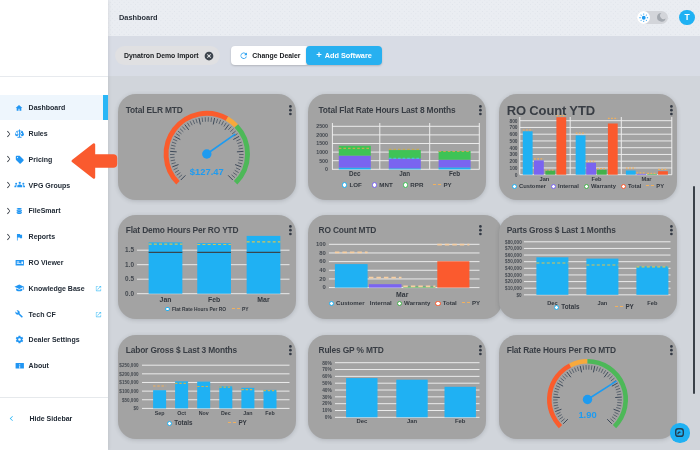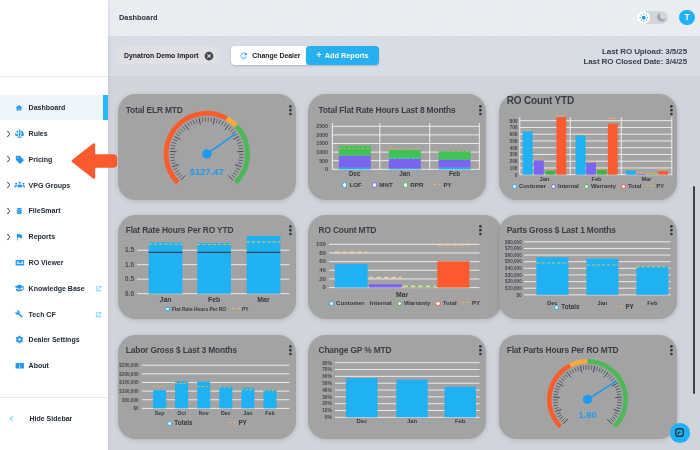--- a/index.html
+++ b/index.html
@@ -35,24 +35,21 @@
       </svg>
   </div>
   <div style="position:absolute;left:123.3px;top:10px;height:19px;background:#fff;border-radius:4px;display:flex;align-items:center;padding:0 8px;box-shadow:0 1px 2px rgba(0,0,0,.18)">
     <svg width="9.5" height="9.5" viewBox="0 0 24 24" fill="#1e9bf0" style="margin-right:3.5px">
         <path d="M17.65 6.35A8 8 0 1 0 19.7 14h-2.1a6 6 0 1 1-1.4-6.2L13 11h7V4z"></path>
       </svg>
     <span style="font-size:6.9px;font-weight:bold;color:#16191d">Change Dealer</span>
   </div>
   <div style="position:absolute;left:197.7px;top:10px;height:19px;background:#27b0f0;border-radius:4px;display:flex;align-items:center;padding:0 10.5px;box-shadow:0 1px 2px rgba(0,0,0,.18)">
     <span style="font-size:9.5px;font-weight:bold;color:#fff;margin-right:3px;line-height:1;margin-top:-1px">+</span>
-    <span style="font-size:7.3px;font-weight:bold;color:#fff">Add Reports</span>
-  </div>
-  <div style="position:absolute;right:13px;top:10.5px;text-align:right;font-size:8px;font-weight:bold;color:#39424e;line-height:1.28;letter-spacing:-0.1px">
-    Last RO Upload: 3/5/25<br>Last RO Closed Date: 3/4/25
+    <span style="font-size:7.3px;font-weight:bold;color:#fff">Add Software</span>
   </div>
 </div>
 <div class="card" style="left:118px;top:94px;width:178px;height:105.5px">
     <div class="ctitle" style="left:7.7px;top:10.5px;font-size:8.4px">Total ELR MTD</div>
     <svg width="3" height="13" style="position:absolute;left:171.3px;top:10.7px">
       <circle cx="1.4" cy="1.4" r="1.35" fill="#333a45"></circle>
       <circle cx="1.4" cy="5.199999999999999" r="1.35" fill="#333a45"></circle>
       <circle cx="1.4" cy="9.0" r="1.35" fill="#333a45"></circle>
     </svg>
     <svg width="178" height="105" style="position:absolute;left:0;top:0">
@@ -157,21 +154,21 @@
       <rect x="130.60" y="65.70" width="32.00" height="7.70" fill="#7a64f0"></rect>
       <rect x="130.60" y="57.00" width="32.00" height="8.70" fill="#3fc356"></rect>
       <line x1="130.60" y1="57.50" x2="162.60" y2="57.50" stroke="#c2ab52" stroke-width="1.2" stroke-dasharray="2.6,2"></line>
       <text x="46.80" y="82.00" text-anchor="middle" font-size="6.3" font-weight="bold" fill="#33383f">Dec</text>
       <text x="96.80" y="82.00" text-anchor="middle" font-size="6.3" font-weight="bold" fill="#33383f">Jan</text>
       <text x="146.60" y="82.00" text-anchor="middle" font-size="6.3" font-weight="bold" fill="#33383f">Feb</text>
     </svg>
     <div style="position:absolute;left:0px;right:0px;top:88.4px;text-align:center;font-size:0;line-height:0"><span style="margin:0 5px;white-space:nowrap"><span style="display:inline-block;width:5.6px;height:5.6px;border-radius:50%;background:#fff;border:1.9px solid #1fb1f3;vertical-align:-0.8px;margin-right:2px"></span><span style="font-weight:bold;color:#33383f;font-size:6.2px">LOF</span></span><span style="margin:0 5px;white-space:nowrap"><span style="display:inline-block;width:5.6px;height:5.6px;border-radius:50%;background:#fff;border:1.9px solid #7a64f0;vertical-align:-0.8px;margin-right:2px"></span><span style="font-weight:bold;color:#33383f;font-size:6.2px">MNT</span></span><span style="margin:0 5px;white-space:nowrap"><span style="display:inline-block;width:5.6px;height:5.6px;border-radius:50%;background:#fff;border:1.9px solid #3fc356;vertical-align:-0.8px;margin-right:2px"></span><span style="font-weight:bold;color:#33383f;font-size:6.2px">RPR</span></span><span style="margin:0 5px;white-space:nowrap"><span style="display:inline-block;width:8px;height:0;border-top:1.8px dashed #f0b05e;vertical-align:1.8px;margin-right:2px"></span><span style="font-weight:bold;color:#33383f;font-size:6.2px">PY</span></span></div>
   </div>
 <div class="card" style="left:499px;top:94px;width:178px;height:105.5px">
-    <div class="ctitle" style="left:7.7px;top:1px;font-size:10px">RO Count YTD</div>
+    <div class="ctitle" style="left:7.7px;top:9px;font-size:13px">RO Count YTD</div>
     <svg width="3" height="13" style="position:absolute;left:171.3px;top:10.7px">
       <circle cx="1.4" cy="1.4" r="1.35" fill="#333a45"></circle>
       <circle cx="1.4" cy="5.199999999999999" r="1.35" fill="#333a45"></circle>
       <circle cx="1.4" cy="9.0" r="1.35" fill="#333a45"></circle>
     </svg>
     <svg width="178" height="105" style="position:absolute;left:0;top:0">
       <line x1="21" y1="26.70" x2="173" y2="26.70" stroke="#ebebeb" stroke-width="1"></line>
       <line x1="21" y1="33.45" x2="173" y2="33.45" stroke="#ebebeb" stroke-width="1"></line>
       <line x1="21" y1="40.20" x2="173" y2="40.20" stroke="#ebebeb" stroke-width="1"></line>
       <line x1="21" y1="46.95" x2="173" y2="46.95" stroke="#ebebeb" stroke-width="1"></line>
@@ -217,21 +214,21 @@
       <line x1="137.40" y1="78.80" x2="147.20" y2="78.80" stroke="#f0b05e" stroke-width="1.2" stroke-dasharray="1.8,1.4"></line>
       <line x1="148.20" y1="79.40" x2="158.00" y2="79.40" stroke="#f0b05e" stroke-width="1.2" stroke-dasharray="1.8,1.4"></line>
       <line x1="159.10" y1="75.30" x2="168.90" y2="75.30" stroke="#f0b05e" stroke-width="1.2" stroke-dasharray="1.8,1.4"></line>
       <text x="45.40" y="86.50" text-anchor="middle" font-size="5.7" font-weight="bold" fill="#33383f">Jan</text>
       <text x="97.50" y="86.50" text-anchor="middle" font-size="5.7" font-weight="bold" fill="#33383f">Feb</text>
       <text x="147.50" y="86.50" text-anchor="middle" font-size="5.7" font-weight="bold" fill="#33383f">Mar</text>
     </svg>
     <div style="position:absolute;left:0px;right:0px;top:90px;text-align:center;font-size:0;line-height:0"><span style="margin:0 2.5px;white-space:nowrap"><span style="display:inline-block;width:5px;height:5px;border-radius:50%;background:#fff;border:1.7px solid #1fb1f3;vertical-align:-0.8px;margin-right:2px"></span><span style="font-weight:bold;color:#33383f;font-size:5.8px">Customer</span></span><span style="margin:0 2.5px;white-space:nowrap"><span style="display:inline-block;width:5px;height:5px;border-radius:50%;background:#fff;border:1.7px solid #7a64f0;vertical-align:-0.8px;margin-right:2px"></span><span style="font-weight:bold;color:#33383f;font-size:5.8px">Internal</span></span><span style="margin:0 2.5px;white-space:nowrap"><span style="display:inline-block;width:5px;height:5px;border-radius:50%;background:#fff;border:1.7px solid #43b14b;vertical-align:-0.8px;margin-right:2px"></span><span style="font-weight:bold;color:#33383f;font-size:5.8px">Warranty</span></span><span style="margin:0 2.5px;white-space:nowrap"><span style="display:inline-block;width:5px;height:5px;border-radius:50%;background:#fff;border:1.7px solid #fb5a2e;vertical-align:-0.8px;margin-right:2px"></span><span style="font-weight:bold;color:#33383f;font-size:5.8px">Total</span></span><span style="margin:0 2.5px;white-space:nowrap"><span style="display:inline-block;width:8px;height:0;border-top:1.8px dashed #f0b05e;vertical-align:1.8px;margin-right:2px"></span><span style="font-weight:bold;color:#33383f;font-size:5.8px">PY</span></span></div>
   </div>
 <div class="card" style="left:118px;top:214.5px;width:178px;height:104.5px">
-    <div class="ctitle" style="left:7.7px;top:10.5px;font-size:8.4px">Flat Rate Hours Per RO YTD</div>
+    <div class="ctitle" style="left:7.7px;top:10.5px;font-size:8.4px">Flat Demo Hours Per RO YTD</div>
     <svg width="3" height="13" style="position:absolute;left:171.3px;top:10.7px">
       <circle cx="1.4" cy="1.4" r="1.35" fill="#333a45"></circle>
       <circle cx="1.4" cy="5.199999999999999" r="1.35" fill="#333a45"></circle>
       <circle cx="1.4" cy="9.0" r="1.35" fill="#333a45"></circle>
     </svg>
     <svg width="178" height="105" style="position:absolute;left:0;top:0">
       <line x1="19" y1="35.20" x2="171.5" y2="35.20" stroke="#ebebeb" stroke-width="1"></line>
       <line x1="19" y1="49.70" x2="171.5" y2="49.70" stroke="#ebebeb" stroke-width="1"></line>
       <line x1="19" y1="64.20" x2="171.5" y2="64.20" stroke="#ebebeb" stroke-width="1"></line>
       <line x1="19" y1="78.70" x2="171.5" y2="78.70" stroke="#ebebeb" stroke-width="1"></line>
@@ -359,21 +356,21 @@
       <text x="41.60" y="80.00" text-anchor="middle" font-size="5.3" font-weight="bold" fill="#33383f">Sep</text>
       <text x="63.60" y="80.00" text-anchor="middle" font-size="5.3" font-weight="bold" fill="#33383f">Oct</text>
       <text x="85.70" y="80.00" text-anchor="middle" font-size="5.3" font-weight="bold" fill="#33383f">Nov</text>
       <text x="107.80" y="80.00" text-anchor="middle" font-size="5.3" font-weight="bold" fill="#33383f">Dec</text>
       <text x="129.90" y="80.00" text-anchor="middle" font-size="5.3" font-weight="bold" fill="#33383f">Jan</text>
       <text x="152.00" y="80.00" text-anchor="middle" font-size="5.3" font-weight="bold" fill="#33383f">Feb</text>
     </svg>
     <div style="position:absolute;left:0;right:0;top:86.1px;text-align:center;font-size:0;line-height:0"><span style="margin:0 14px"><span style="margin:0 4px;white-space:nowrap"><span style="display:inline-block;width:5.2px;height:5.2px;border-radius:50%;background:#fff;border:1.8px solid #1fb1f3;vertical-align:-0.8px;margin-right:2px"></span><span style="font-weight:bold;color:#33383f;font-size:6.3px">Totals</span></span></span><span style="margin:0 14px"><span style="margin:0 4px;white-space:nowrap"><span style="display:inline-block;width:8px;height:0;border-top:1.8px dashed #f0b05e;vertical-align:1.8px;margin-right:2px"></span><span style="font-weight:bold;color:#33383f;font-size:6.3px">PY</span></span></span></div>
   </div>
 <div class="card" style="left:307.5px;top:334.5px;width:178.5px;height:104.5px">
-    <div class="ctitle" style="left:11px;top:10.5px;font-size:8.4px">Change GP % MTD</div>
+    <div class="ctitle" style="left:11px;top:10.5px;font-size:8.4px">Rules GP % MTD</div>
     <svg width="3" height="13" style="position:absolute;left:171.8px;top:10.7px">
       <circle cx="1.4" cy="1.4" r="1.35" fill="#333a45"></circle>
       <circle cx="1.4" cy="5.199999999999999" r="1.35" fill="#333a45"></circle>
       <circle cx="1.4" cy="9.0" r="1.35" fill="#333a45"></circle>
     </svg>
     <svg width="178.5" height="105" style="position:absolute;left:0;top:0">
       <line x1="27" y1="27.70" x2="171.5" y2="27.70" stroke="#ebebeb" stroke-width="1"></line>
       <line x1="27" y1="34.53" x2="171.5" y2="34.53" stroke="#ebebeb" stroke-width="1"></line>
       <line x1="27" y1="41.36" x2="171.5" y2="41.36" stroke="#ebebeb" stroke-width="1"></line>
       <line x1="27" y1="48.19" x2="171.5" y2="48.19" stroke="#ebebeb" stroke-width="1"></line>
@@ -393,21 +390,21 @@
       <text x="23.8" y="84.14" text-anchor="end" font-size="4.8" font-weight="bold" fill="#43484f">0%</text>
       <rect x="38.10" y="43.10" width="31.40" height="39.20" fill="#1fb1f3"></rect>
       <rect x="88.30" y="44.70" width="31.40" height="37.60" fill="#1fb1f3"></rect>
       <rect x="136.50" y="51.80" width="31.40" height="30.50" fill="#1fb1f3"></rect>
       <text x="53.80" y="88.40" text-anchor="middle" font-size="5.9" font-weight="bold" fill="#33383f">Dec</text>
       <text x="104.00" y="88.40" text-anchor="middle" font-size="5.9" font-weight="bold" fill="#33383f">Jan</text>
       <text x="152.20" y="88.40" text-anchor="middle" font-size="5.9" font-weight="bold" fill="#33383f">Feb</text>
     </svg>
   </div>
 <div class="card" style="left:499px;top:334.5px;width:178px;height:104.5px">
-    <div class="ctitle" style="left:7.7px;top:10.5px;font-size:8.4px">Flat Parts Hours Per RO MTD</div>
+    <div class="ctitle" style="left:7.7px;top:10.5px;font-size:8.4px">Flat Rate Hours Per RO MTD</div>
     <svg width="3" height="13" style="position:absolute;left:171.3px;top:10.7px">
       <circle cx="1.4" cy="1.4" r="1.35" fill="#333a45"></circle>
       <circle cx="1.4" cy="5.199999999999999" r="1.35" fill="#333a45"></circle>
       <circle cx="1.4" cy="9.0" r="1.35" fill="#333a45"></circle>
     </svg>
     <svg width="178" height="105" style="position:absolute;left:0;top:0">
       <path d="M61.49 91.51 A38.20 38.20 0 0 1 71.16 30.46" fill="none" stroke="#fb5c2c" stroke-width="4.60"></path>
       <path d="M71.16 30.46 A38.20 38.20 0 0 1 88.50 26.30" fill="none" stroke="#f7a93c" stroke-width="4.60"></path>
       <path d="M88.50 26.30 A38.20 38.20 0 0 1 115.51 91.51" fill="none" stroke="#4db858" stroke-width="4.60"></path>
       <line x1="64.18" y1="88.82" x2="68.84" y2="84.16" stroke="#3c4858" stroke-width="1.0"></line>

